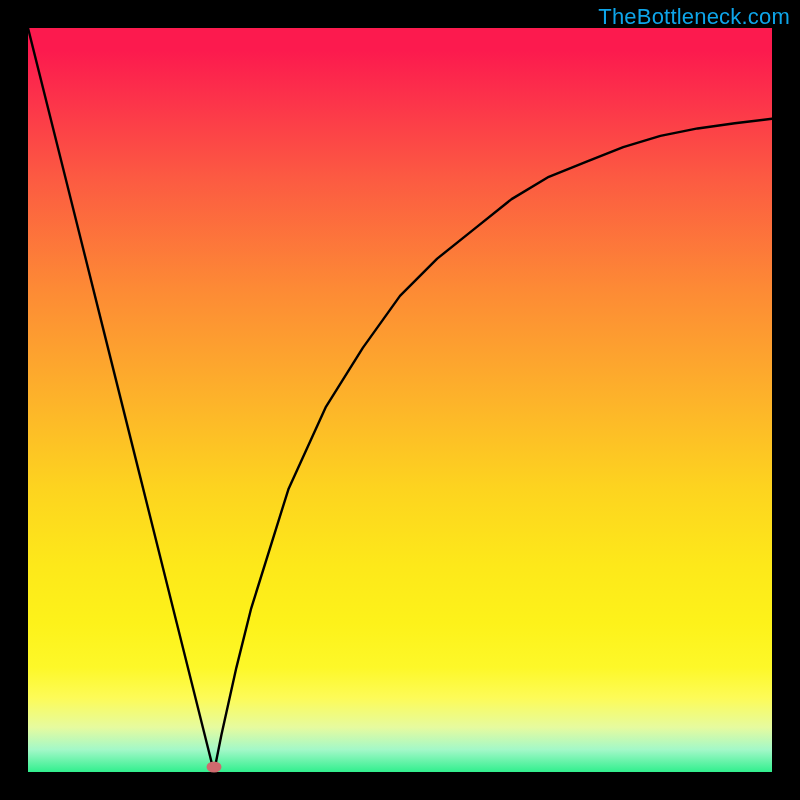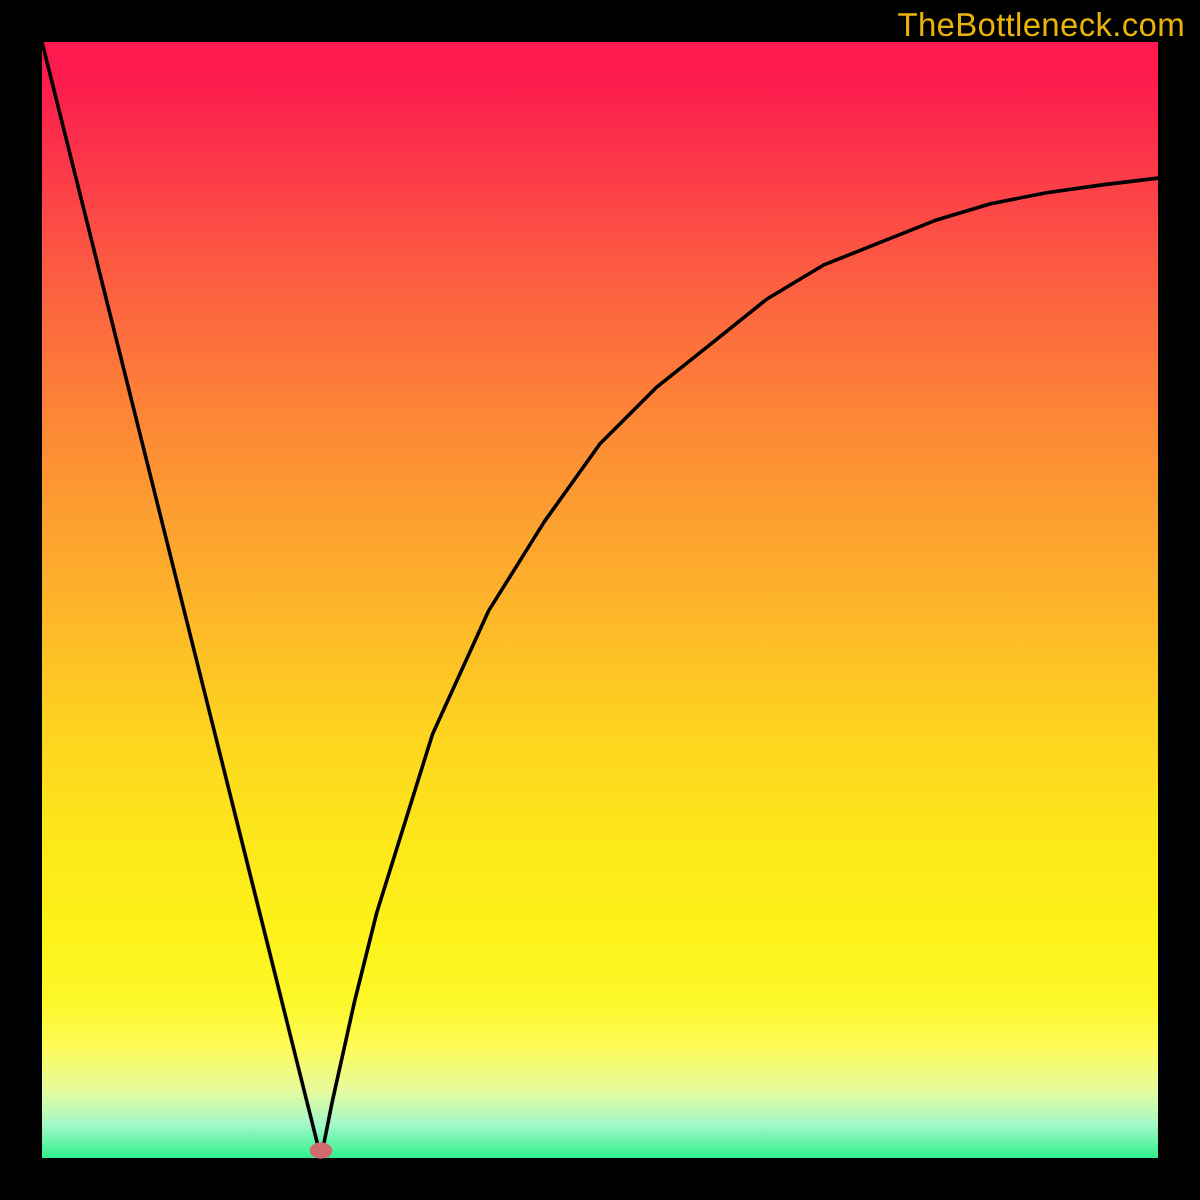--- a/index.html
+++ b/index.html
@@ -38,21 +38,21 @@
       #fdfb57 90%,
       #e6fb9f 94%,
       #a3f8c8 97%,
       #31ef8e 100%
     );
   }
   .watermark {
     position: absolute;
     top: 4px;
     right: 10px;
-    color: #eab308;
+    color: #0ea5e9;
     font-size: 22px;
     font-weight: 500;
     letter-spacing: 0.2px;
     user-select: none;
   }
   .curve {
     position: absolute;
     left: 28px;
     top: 28px;
     width: 744px;

